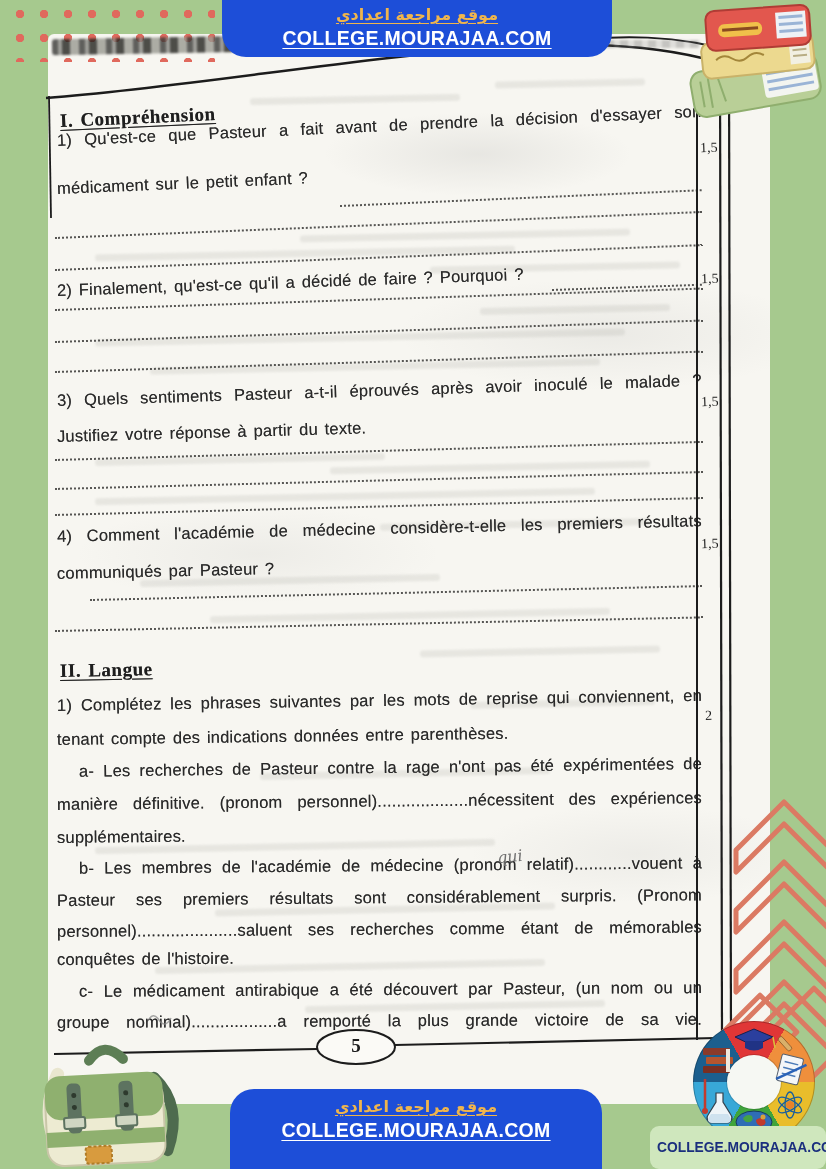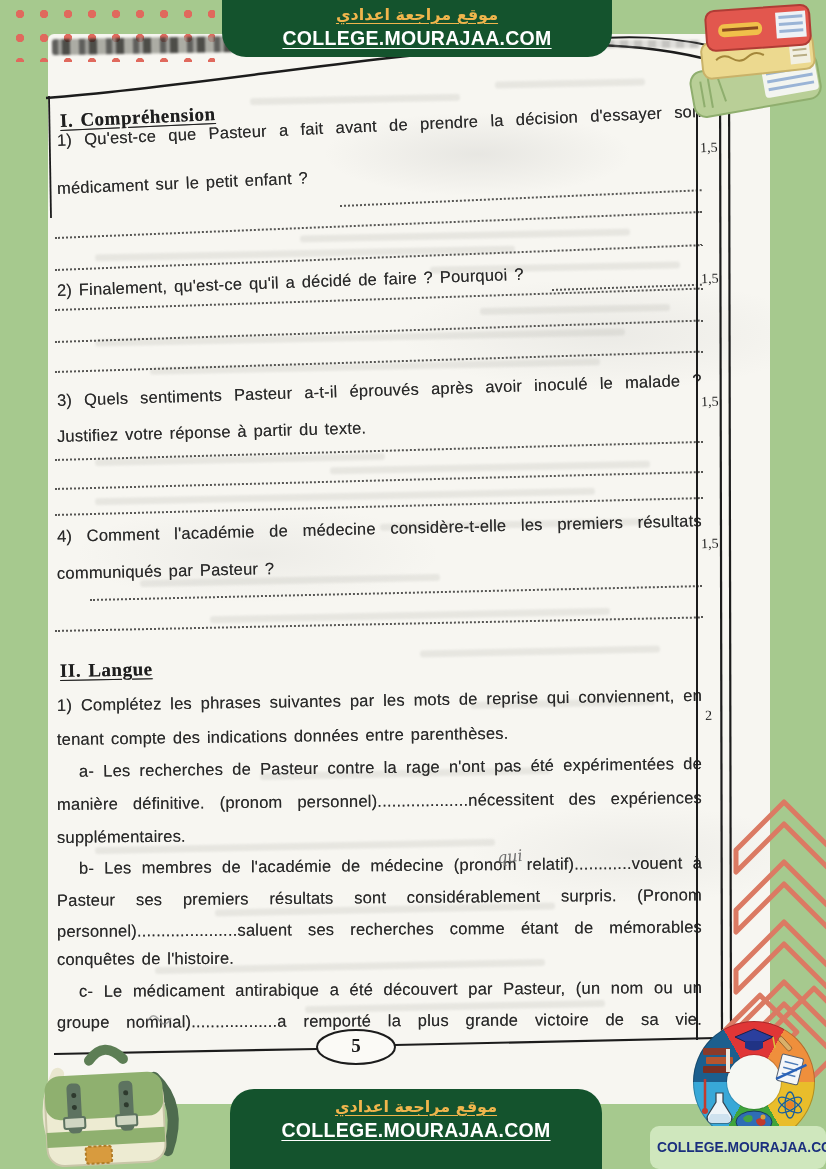--- a/index.html
+++ b/index.html
@@ -86,21 +86,21 @@
   .framesvg{position:absolute;left:0;top:0;}
   .dotspat{position:absolute;left:0;top:0;width:215px;height:62px;
     background-image:radial-gradient(#e0695d 4px, rgba(0,0,0,0) 4.5px);
     background-size:24px 24px;background-position:8px 2px;}
   .strip1{position:absolute;left:52px;top:36px;width:372px;height:16px;opacity:.8;
     background:repeating-linear-gradient(90deg,#3a3a38 0 6px,#8a8a84 6px 10px,#23231f 10px 18px,#9a9a92 18px 27px);
     filter:blur(1px);transform:rotate(-1deg);border-radius:3px;}
   .strip2{position:absolute;left:410px;top:40px;width:290px;height:8px;opacity:.3;
     background:repeating-linear-gradient(90deg,#555 0 8px,#aaa 8px 14px);filter:blur(1.2px);}
   
-  .tab{position:absolute;background:#14532d;text-align:center;}
+  .tab{position:absolute;background:#1d4ed8;text-align:center;}
   .tab-top{left:222px;top:0;width:390px;height:57px;border-radius:0 0 24px 24px;padding-top:4px;box-sizing:border-box;}
   .tab-bottom{left:230px;top:1089px;width:372px;height:80px;border-radius:24px 24px 0 0;padding-top:7px;box-sizing:border-box;}
   .ar{font-size:16px;font-weight:bold;color:#f0b54c;text-decoration:underline;
       text-underline-offset:3px;font-family:"DejaVu Sans", sans-serif;line-height:1.35;}
   .url{font-size:19.5px;font-weight:bold;color:#ffffff;text-decoration:underline;
       text-underline-offset:3px;letter-spacing:.3px;line-height:1.3;}
   
   .books{position:absolute;left:686px;top:2px;}
   .backpack{position:absolute;left:8px;top:1038px;}
   .logo-ring{position:absolute;left:693px;top:1021px;width:122px;height:122px;border-radius:50%;

